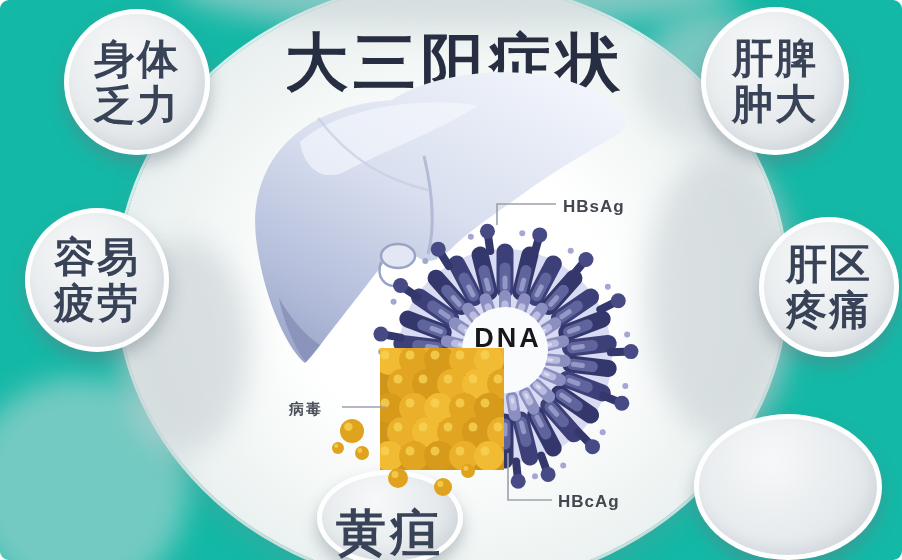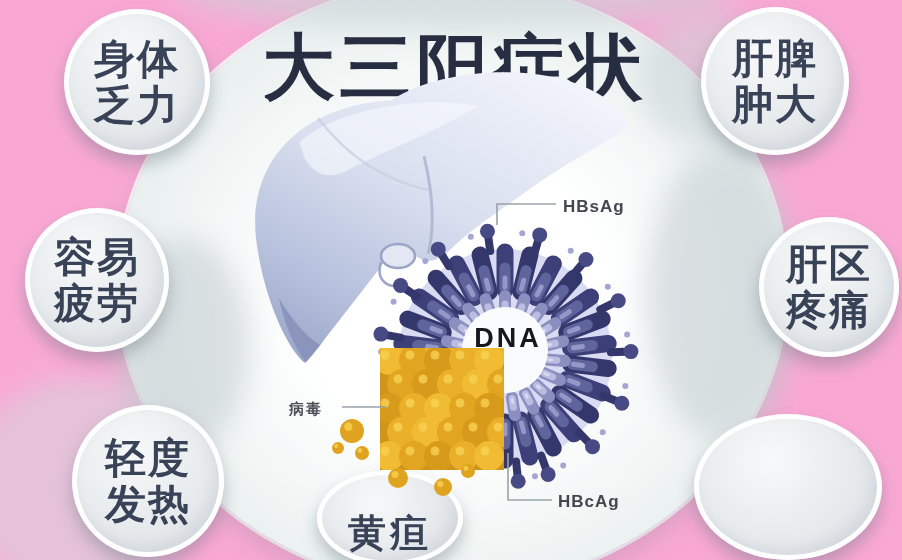--- a/index.html
+++ b/index.html
@@ -1,44 +1,44 @@
 <!DOCTYPE html>
 <html><head>
 <meta charset="utf-8">
 <style>
   html,body{margin:0;padding:0;background:#ffffff;}
   #stage{position:relative;width:902px;height:560px;overflow:hidden;
-         background:#f9a8d4;font-family:"Liberation Sans","DejaVu Sans",sans-serif;}
+         background:#14b8a6;font-family:"Liberation Sans","DejaVu Sans",sans-serif;border-radius:9px;}
 
   
   .backdrop-ellipse{position:absolute;left:118px;top:-17px;width:668px;height:604px;
     border-radius:50%;
     background:radial-gradient(ellipse at 50% 52%, #ffffff 32%, #f0f5f4 58%, #e3ebeb 82%, #dbe4e5 100%);
     box-shadow:0 12px 26px rgba(130,140,145,.28), 0 0 0 3px rgba(255,255,255,.85);}
   .shade{position:absolute;border-radius:50%;filter:blur(14px);pointer-events:none;}
   .shade-top{left:175px;top:-58px;width:560px;height:88px;background:#c9d3d6;opacity:.6;}
   .shade-topright{left:638px;top:12px;width:146px;height:134px;background:#ccd4d7;opacity:.55;}
   .shade-right{left:646px;top:150px;width:150px;height:290px;background:#c8d0d4;opacity:.6;}
   .shade-left{left:118px;top:238px;width:132px;height:214px;background:#c8d0d4;opacity:.6;}
   .shade-bottomleft{left:-32px;top:378px;width:220px;height:220px;background:#d2dcde;opacity:.5;}
 
   
   .title{position:absolute;left:230px;top:20px;width:450px;text-align:center;
-    font-size:72px;font-weight:700;letter-spacing:5px;color:#272e42;}
+    font-size:63px;font-weight:700;letter-spacing:5px;color:#272e42;}
 
   
   .bubble{position:absolute;border-radius:50%;box-sizing:border-box;
     background:radial-gradient(circle at 40% 30%, #f7f8f9 0%, #e7ebed 55%, #d9dee2 100%);
     border:5px solid rgba(255,255,255,.95);
     box-shadow:0 9px 16px rgba(108,120,132,.42), inset -5px -7px 12px rgba(168,178,190,.22);
     display:flex;align-items:center;justify-content:center;}
   .bubble-text{text-align:center;color:#394358;font-weight:600;font-size:41px;
     line-height:1.13;letter-spacing:2px;}
   .bubble-text span{display:block;}
-  .bubble-jaundice .bubble-text{font-size:38px;letter-spacing:4px;margin-top:30px;}
+  .bubble-jaundice .bubble-text{font-size:50px;letter-spacing:4px;margin-top:30px;}
 
   
   .dna-text{font-family:"Liberation Sans","DejaVu Sans",sans-serif;font-size:27px;
     font-weight:800;letter-spacing:3px;fill:#15171c;}
   .ann-text{font-family:"Liberation Sans","DejaVu Sans",sans-serif;font-size:17px;
     font-weight:600;letter-spacing:1px;fill:#42474f;}
   .ann-text-cjk{font-size:15px;font-weight:700;fill:#4c5058;letter-spacing:2px;}
   svg{position:absolute;left:0;top:0;}
 </style>
 </head>
@@ -68,26 +68,20 @@
   <div class="bubble" style="left:25px;top:208px;width:144px;height:144px">
     <div class="bubble-text">
       <span>容易</span>
       <span>疲劳</span>
     </div>
   </div>
   <div class="bubble" style="left:759px;top:217px;width:140px;height:140px">
     <div class="bubble-text">
       <span>肝区</span>
       <span>疼痛</span>
-    </div>
-  </div>
-  <div class="bubble" style="left:72px;top:405px;width:152px;height:152px">
-    <div class="bubble-text">
-      <span>轻度</span>
-      <span>发热</span>
     </div>
   </div>
   <div class="bubble" style="left:694px;top:414px;width:188px;height:146px">
     <div class="bubble-text">
     </div>
   </div>
   <div class="bubble bubble-jaundice" style="left:317px;top:470px;width:146px;height:96px">
     <div class="bubble-text">
       <span>黄疸</span>
     </div>

